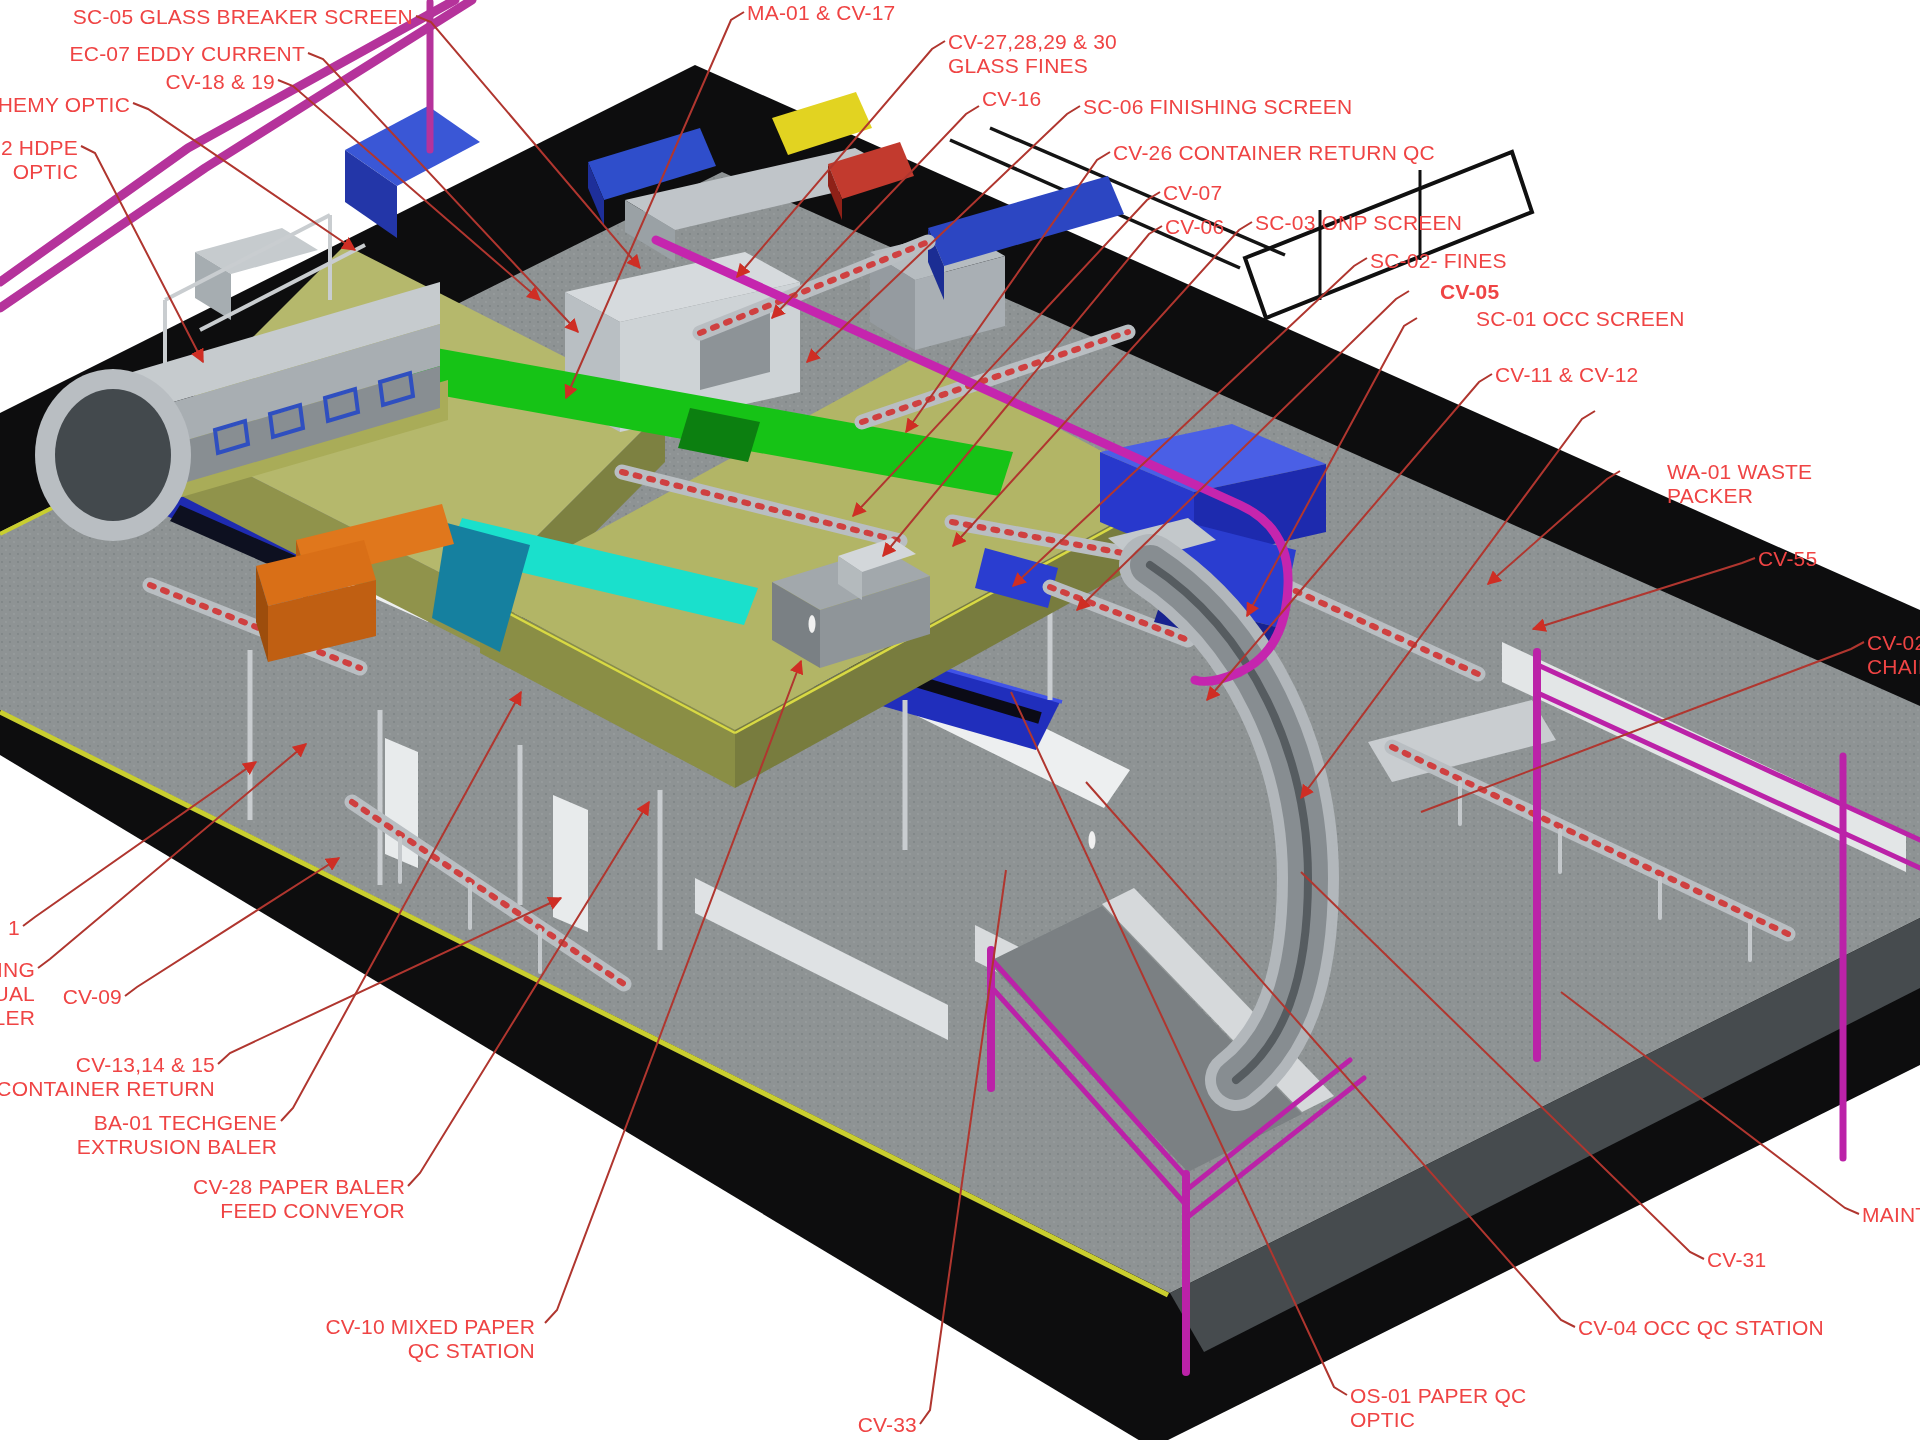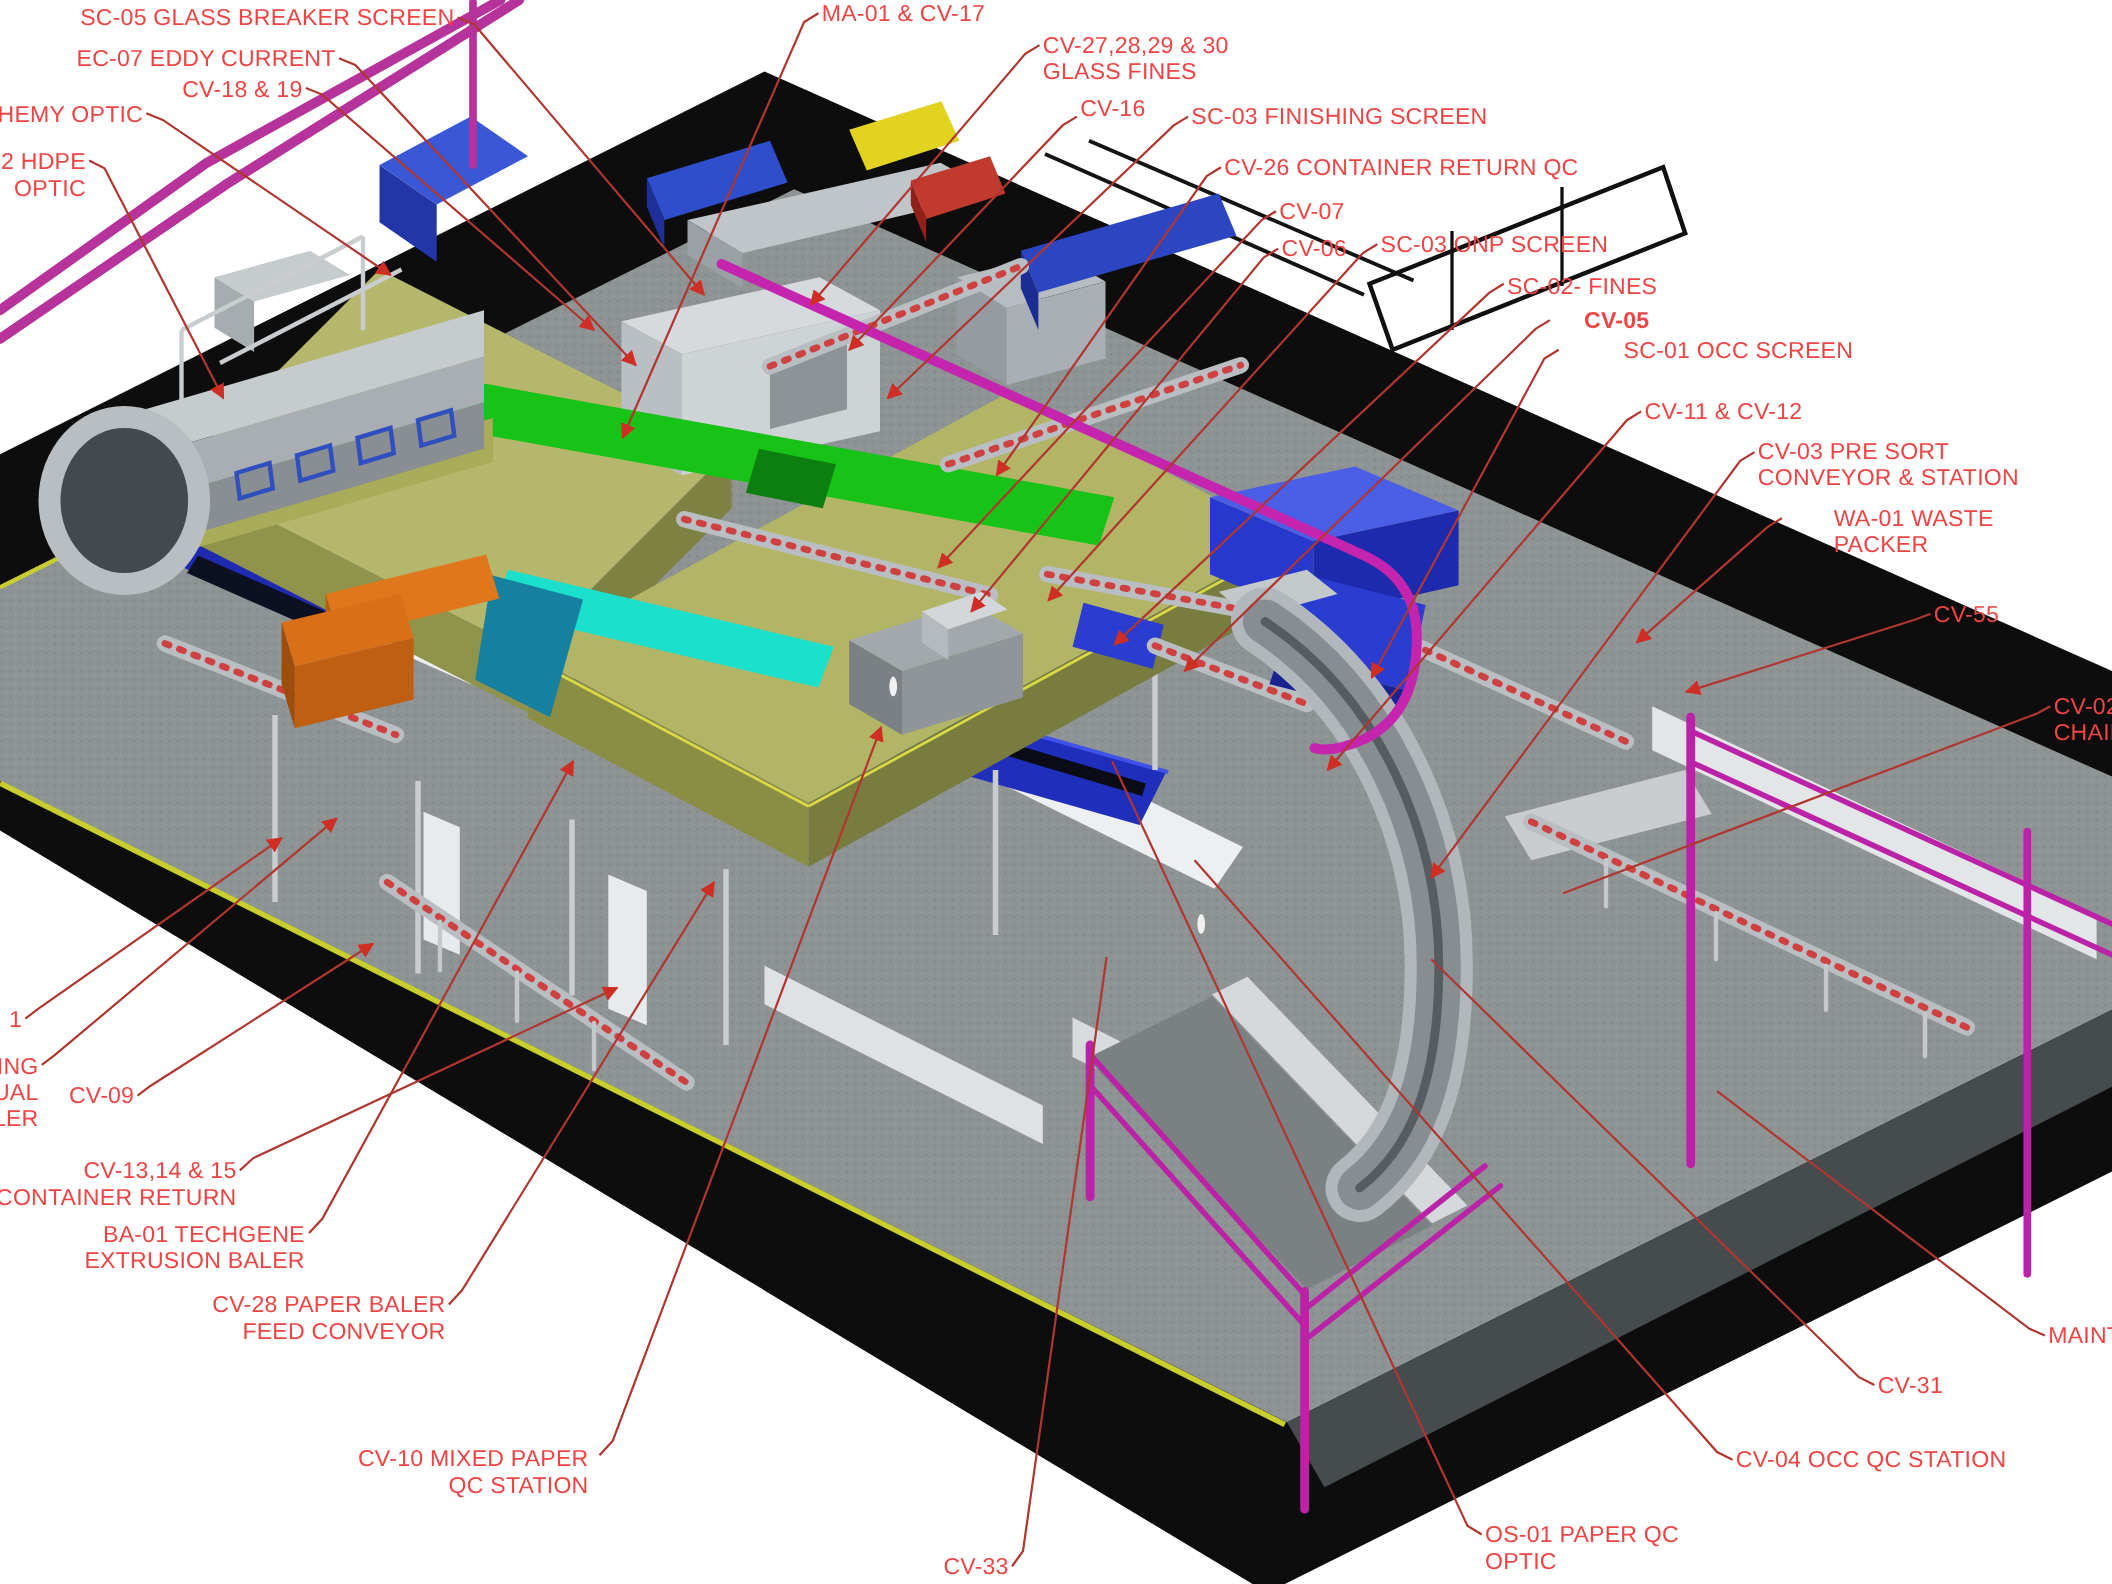--- a/index.html
+++ b/index.html
@@ -278,21 +278,21 @@
         <div>MA-01 &amp; CV-17</div>
       </div>
       <div class="callout left" style="left: 948px; top: 30px;">
         <div>CV-27,28,29 &amp; 30</div>
         <div>GLASS FINES</div>
       </div>
       <div class="callout left" style="left: 982px; top: 87px;">
         <div>CV-16</div>
       </div>
       <div class="callout left" style="left: 1083px; top: 95px;">
-        <div>SC-03 FINISHING SCREEN</div>
+        <div>SC-06 FINISHING SCREEN</div>
       </div>
       <div class="callout left" style="left: 1113px; top: 141px;">
         <div>CV-26 CONTAINER RETURN QC</div>
       </div>
       <div class="callout left" style="left: 1163px; top: 181px;">
         <div>CV-07</div>
       </div>
       <div class="callout left" style="left: 1165px; top: 215px;">
         <div>CV-06</div>
       </div>
@@ -303,24 +303,20 @@
         <div>SC-02- FINES</div>
       </div>
       <div class="callout left" style="left: 1440px; top: 280px; font-weight: bold;">
         <div>CV-05</div>
       </div>
       <div class="callout left" style="left: 1476px; top: 307px;">
         <div>SC-01 OCC SCREEN</div>
       </div>
       <div class="callout left" style="left: 1495px; top: 363px;">
         <div>CV-11 &amp; CV-12</div>
-      </div>
-      <div class="callout left" style="left: 1598px; top: 399px;">
-        <div>CV-03 PRE SORT</div>
-        <div>CONVEYOR &amp; STATION</div>
       </div>
       <div class="callout left" style="left: 1667px; top: 460px;">
         <div>WA-01 WASTE</div>
         <div>PACKER</div>
       </div>
       <div class="callout left" style="left: 1758px; top: 547px;">
         <div>CV-55</div>
       </div>
       <div class="callout left" style="left: 1867px; top: 631px;">
         <div>CV-02</div>

